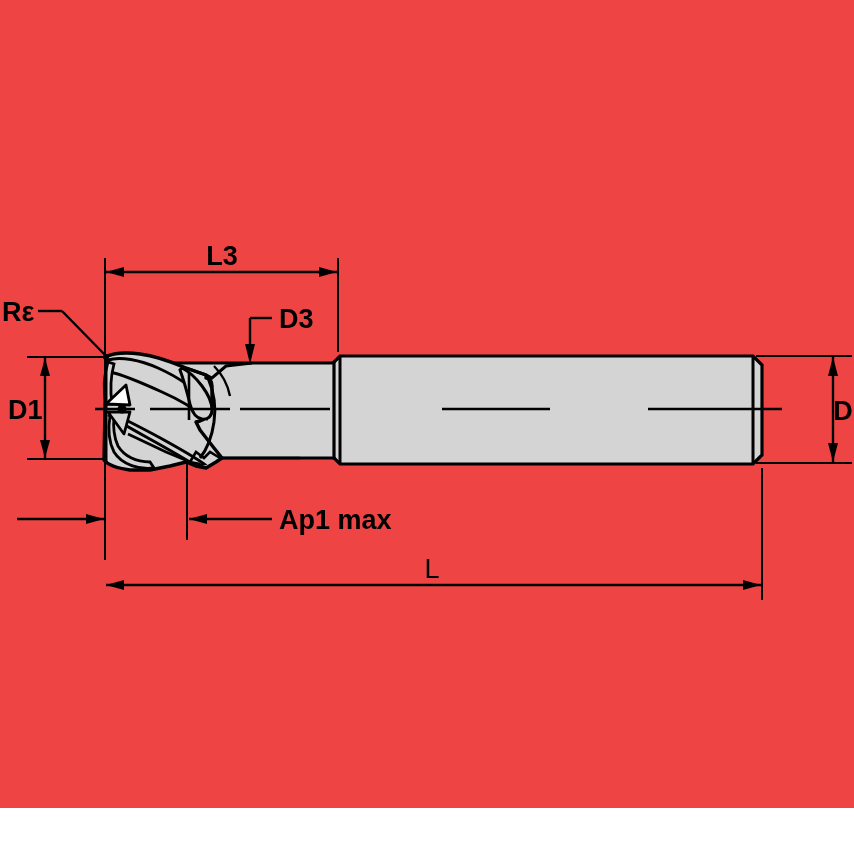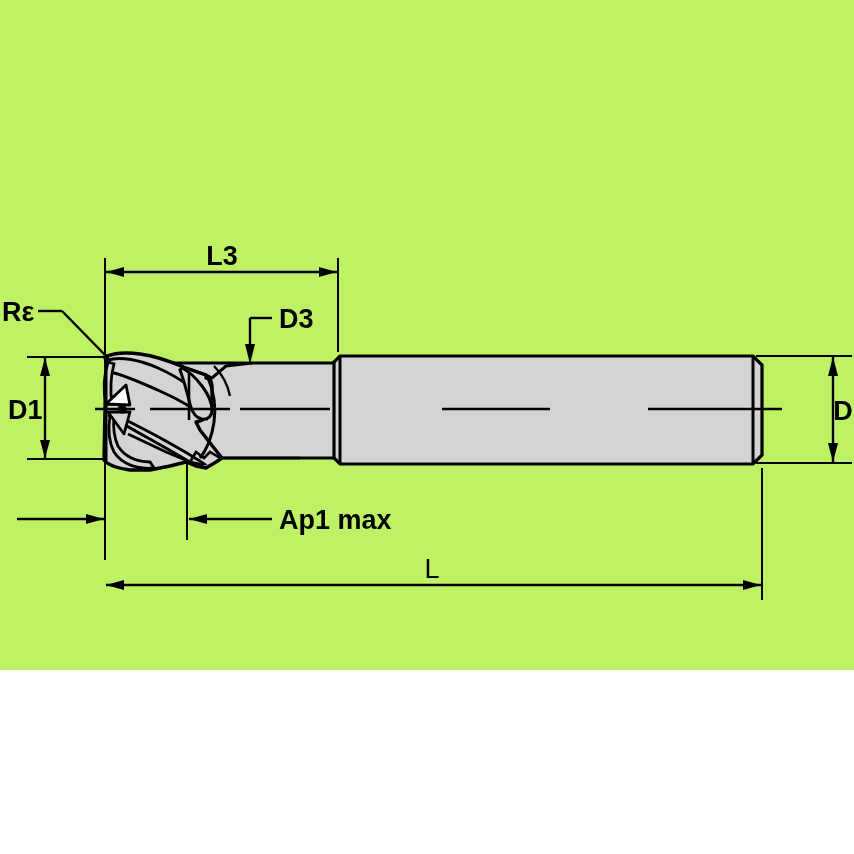--- a/index.html
+++ b/index.html
@@ -9,22 +9,22 @@
   }
   body {
     width: 854px;
     height: 854px;
     font-family: "Liberation Sans", sans-serif;
     overflow: hidden;
   }
   #drawing-root {
     position: relative;
     width: 854px;
-    height: 670px;
-    background: #bef264;
+    height: 808px;
+    background: #ef4444;
   }
   svg#tool-drawing {
     display: block;
     width: 854px;
     height: 854px;
   }
   .dim-label {
     font-family: "Liberation Sans", sans-serif;
     font-size: 27px;
     font-weight: 700;

